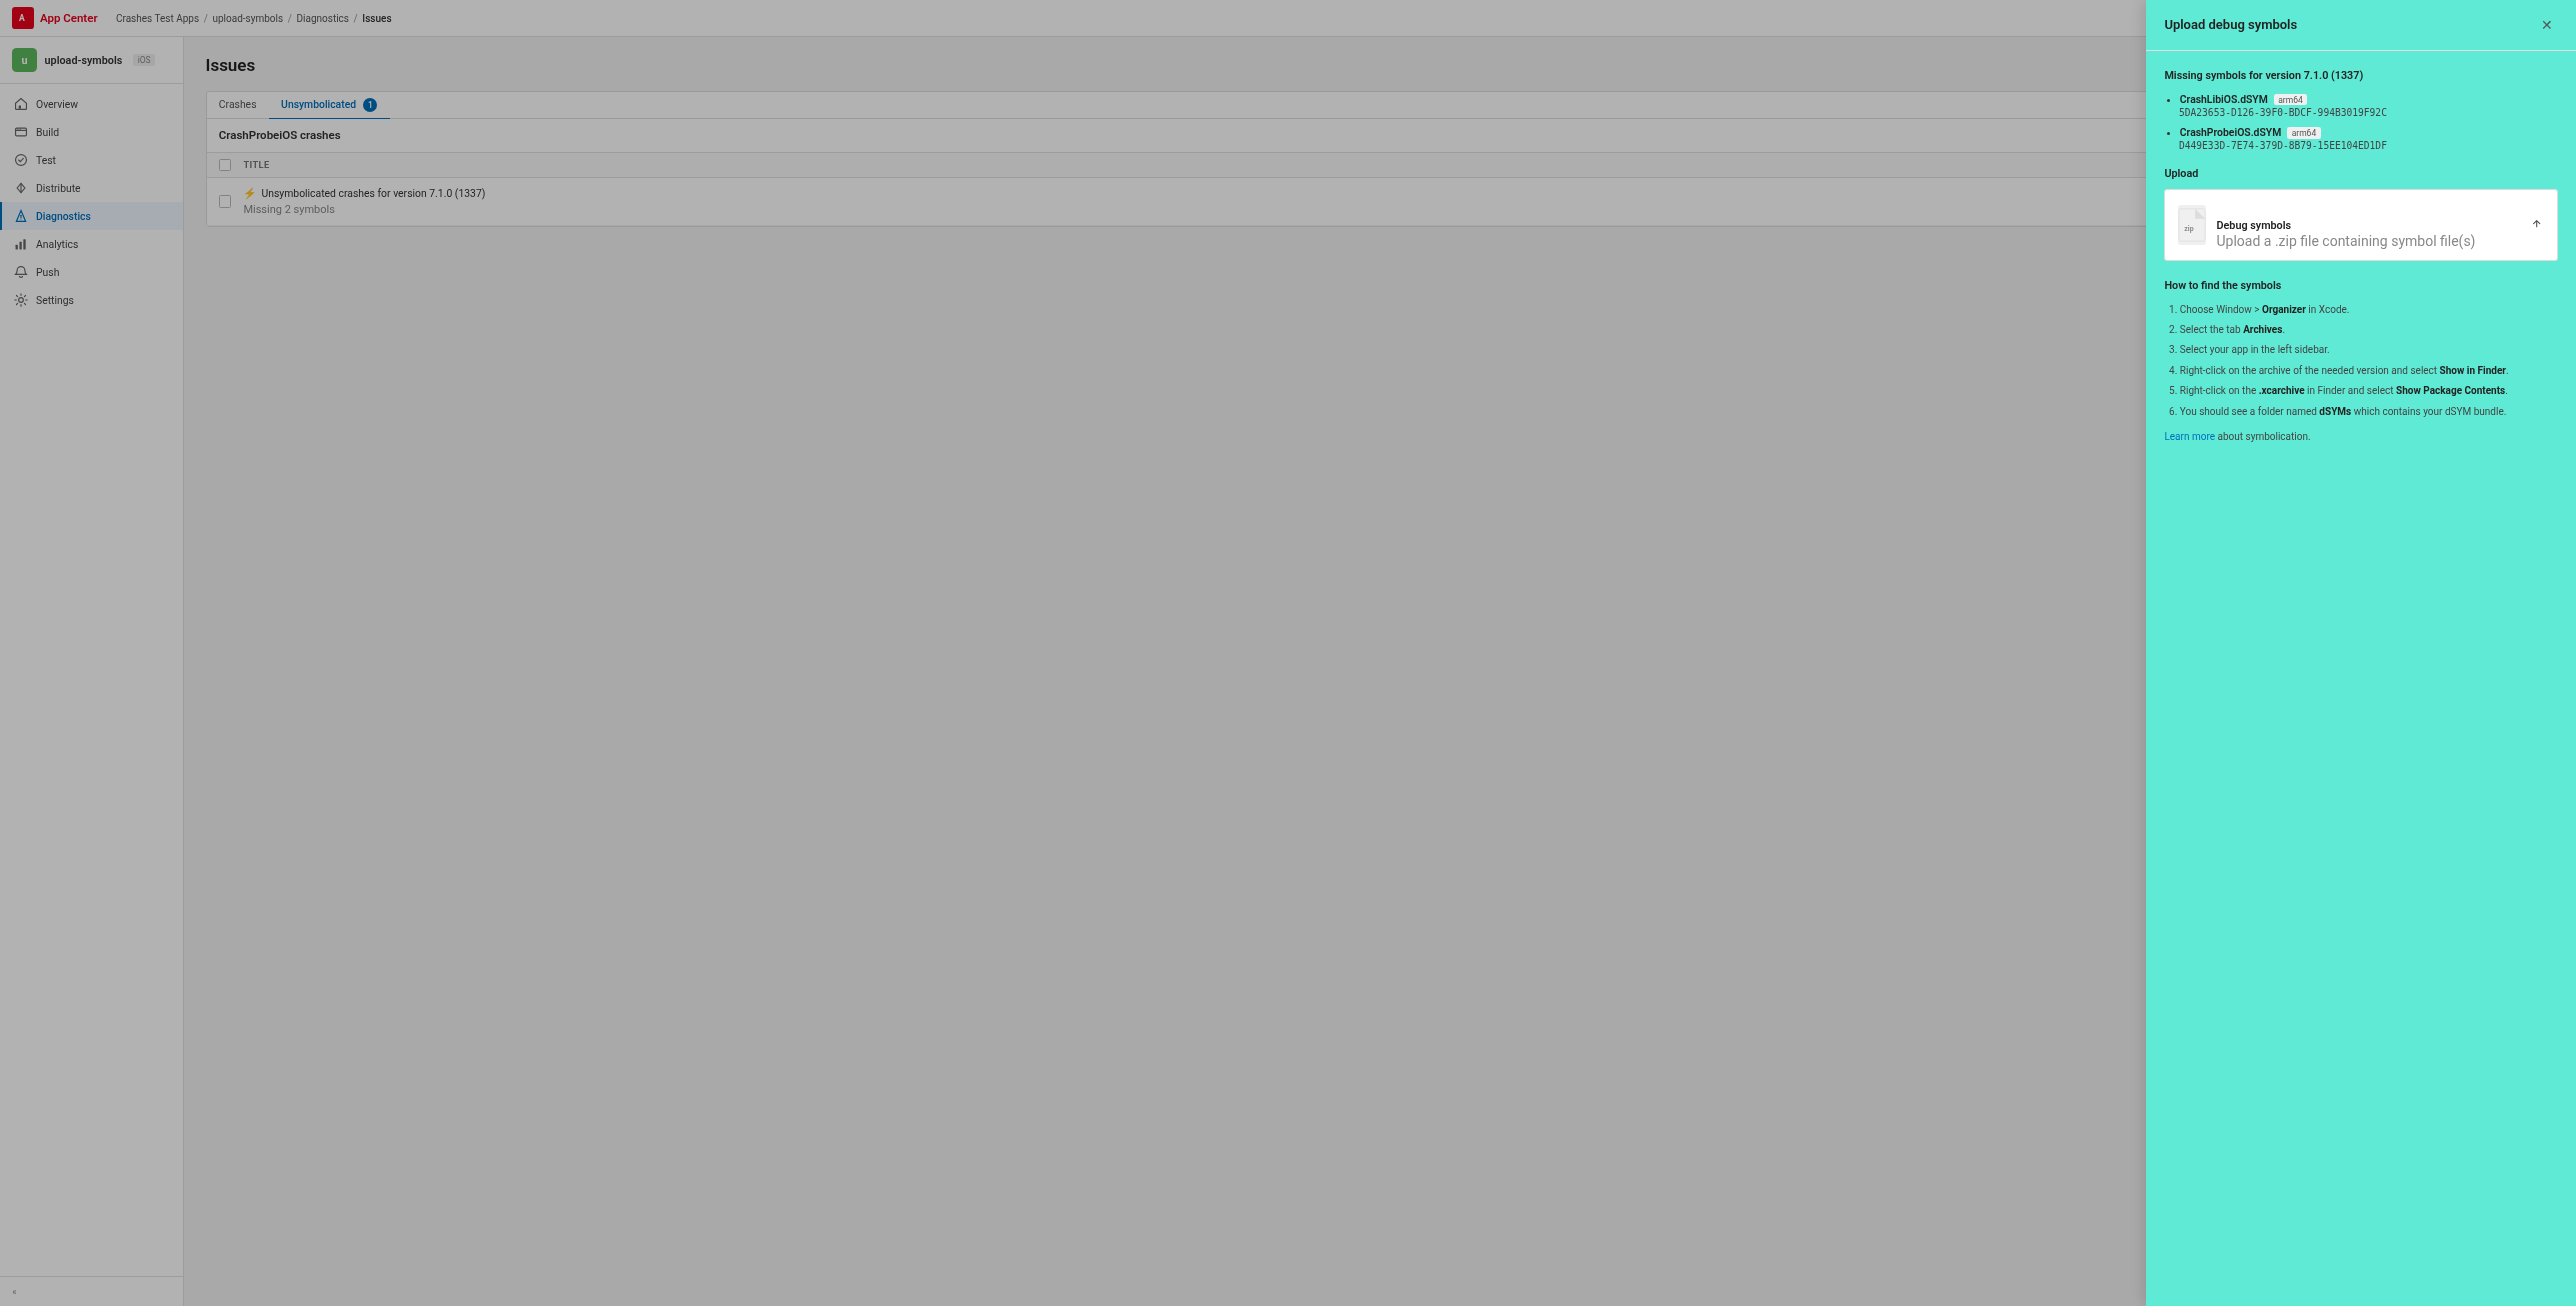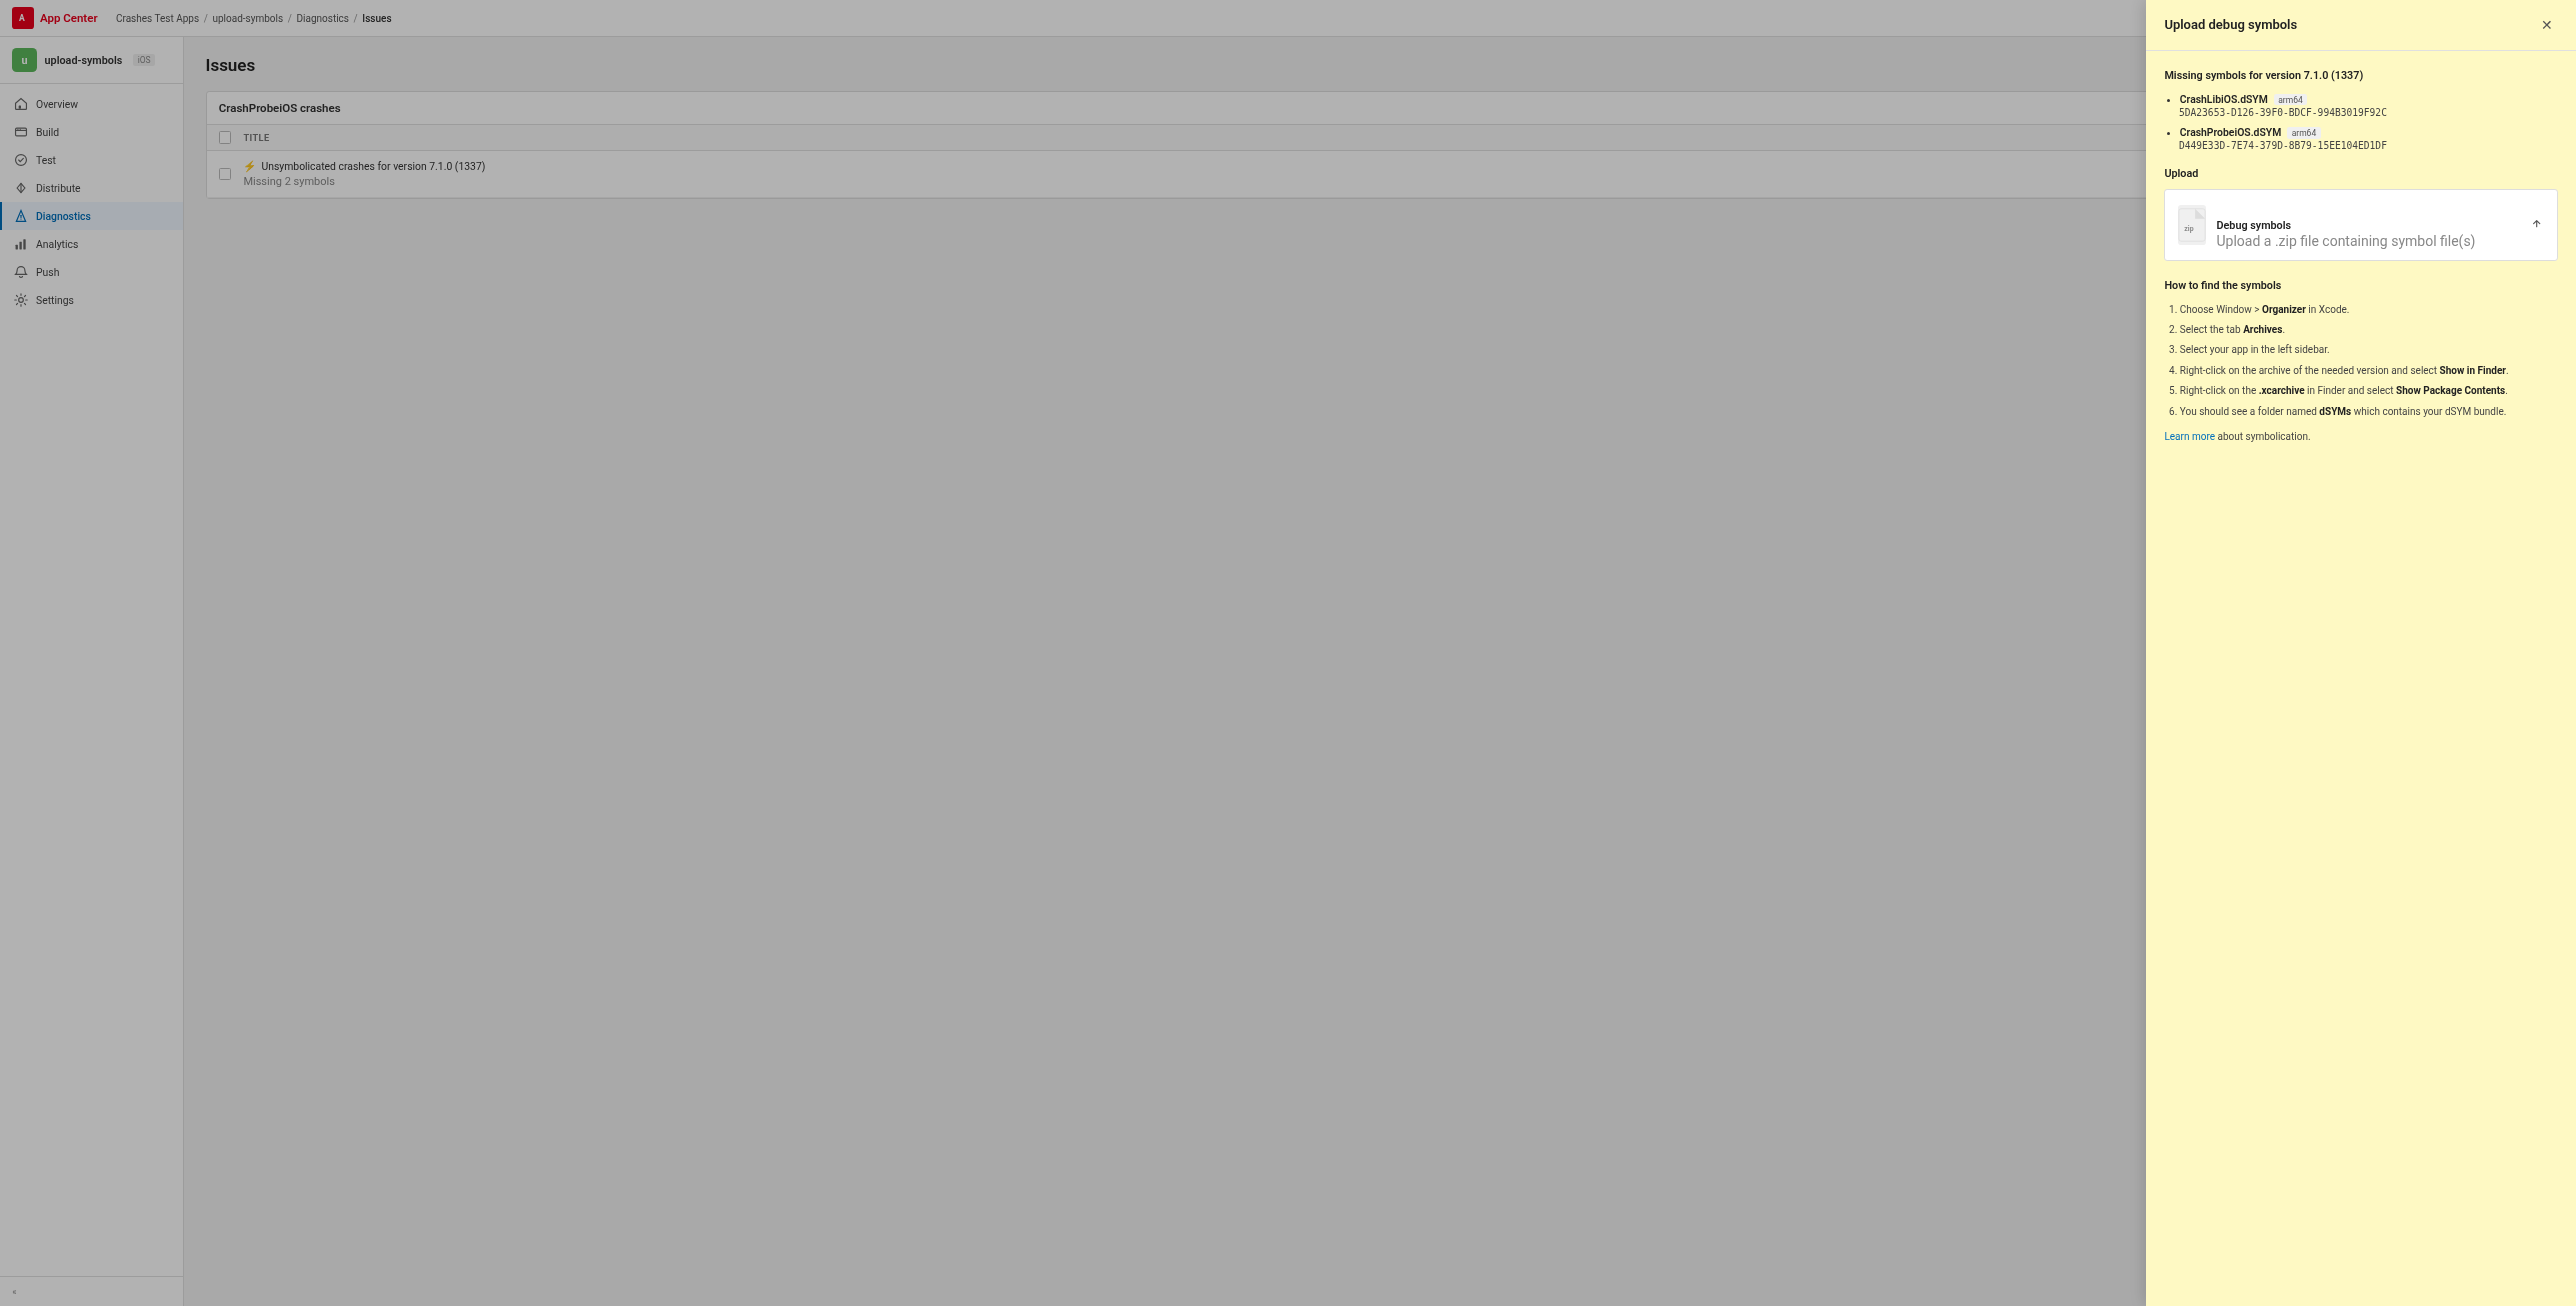--- a/index.html
+++ b/index.html
@@ -56,21 +56,21 @@
     .col-main { flex: 1; }
     .row-title { font-size: 10.4px; color: #333; display: flex; align-items: center; gap: 4.6px; }
     .row-sub { font-size: 11px; color: #888; margin-top: 2.3px; }
     .lightning-icon { color: #e8001c; font-size: 10.8px; }
 
     
     .checkbox { width: 12.3px; height: 12.3px; border: 0.8px solid #bbb; border-radius: 1.5px; background: #fff; cursor: pointer; }
 
     
     .modal-overlay { position: fixed; top: 0; left: 0; right: 0; bottom: 0; background: rgba(0,0,0,0.3); z-index: 100; }
-    .modal { position: fixed; top: 0; right: 0; bottom: 0; width: 430px; background: #fef9c3; z-index: 101; box-shadow: -3.1px 0 15.4px rgba(0,0,0,0.15); overflow-y: auto; }
+    .modal { position: fixed; top: 0; right: 0; bottom: 0; width: 430px; background: #5eead4; z-index: 101; box-shadow: -3.1px 0 15.4px rgba(0,0,0,0.15); overflow-y: auto; }
     .modal-header { display: flex; align-items: center; justify-content: space-between; padding: 14px 18.4px; border-bottom: 0.8px solid #e0e0e0; }
     .modal-title { font-size: 13px; font-weight: 600; color: #222; }
     .modal-close { width: 21.5px; height: 21.5px; display: flex; align-items: center; justify-content: center; cursor: pointer; color: #555; font-size: 14px; border-radius: 3.1px; }
     .modal-body { padding: 18.4px; }
 
     .missing-symbols-title { font-size: 10.8px; font-weight: 600; color: #222; margin-bottom: 10.8px; }
     .symbol-list { list-style: disc; padding-left: 15.4px; margin-bottom: 15.4px; }
     .symbol-item { margin-bottom: 7.7px; }
     .symbol-name { font-weight: 600; font-size: 10.4px; color: #222; }
     .symbol-arch { font-size: 8.5px; background: #f0f0f0; color: #555; padding: 0.8px 4.6px; border-radius: 2.3px; margin-left: 3.1px; font-weight: normal; }
@@ -228,20 +228,29 @@
       <div class="collapse-btn">
         <span>«</span>
       </div>
     </div>
   </div>
 
   <div class="main">
     <h1 class="page-title">Issues</h1>
 
     <div class="table-section">
+      <div class="tabs">
+        <div class="tab">
+          <span>Crashes</span>
+        </div>
+        <div class="tab active">
+          <span>Unsymbolicated</span>
+          <span class="tab-badge">1</span>
+        </div>
+      </div>
 
       <div class="table-header">
         <span class="section-title">CrashProbeiOS crashes</span>
       </div>
 
       <div class="table">
         <div class="table-head">
           <div class="col-check">
             <div class="checkbox"></div>
           </div>

